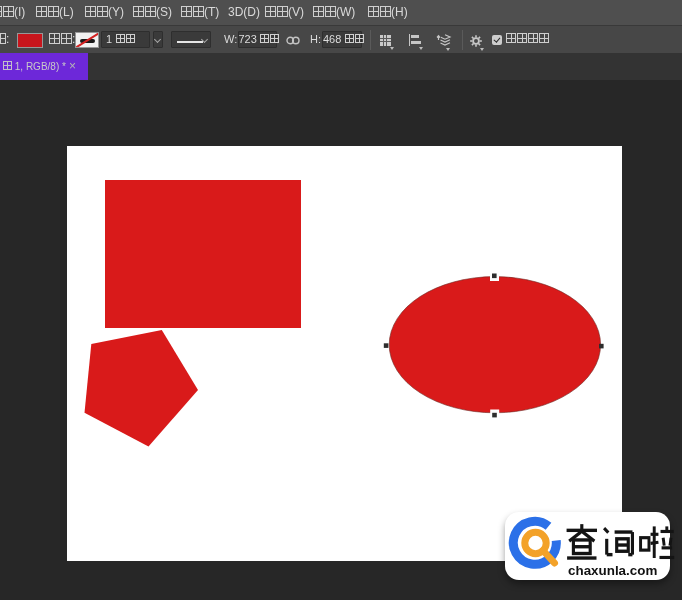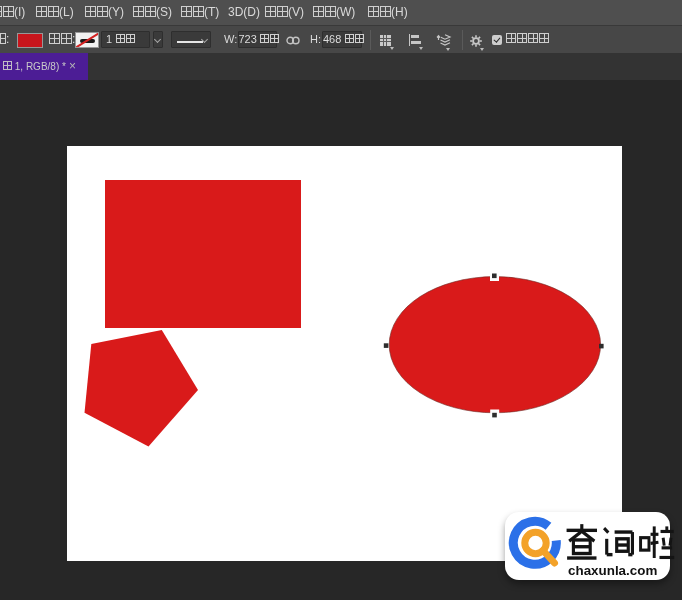--- a/index.html
+++ b/index.html
@@ -22,21 +22,21 @@
 #menu span{position:absolute;top:0;line-height:25px;white-space:nowrap}
 
 #opts{position:absolute;left:0;top:25px;width:682px;height:28px;background:#474747;border-top:1px solid #393939;color:#d9d9d9;font-size:12px}
 #opts .lbl{position:absolute;top:0;line-height:27px;white-space:nowrap}
 .field{position:absolute;top:5px;height:17px;background:#3a3a3a;border:1px solid #2e2e2e;border-radius:1px;color:#dcdcdc;font-size:11px;line-height:15px;white-space:nowrap}
 .chev{position:absolute;width:5px;height:5px;border-left:1.6px solid #a6a6a6;border-bottom:1.6px solid #a6a6a6;transform:rotate(-45deg)}
 .tinyarr{position:absolute;width:0;height:0;border:2.5px solid transparent;border-top:3.5px solid #bdbdbd}
 .vsep{position:absolute;top:4px;width:1px;height:20px;background:#5a5a5a}
 
 #tabbar{position:absolute;left:0;top:53px;width:682px;height:27px;background:#333333}
-#tab{position:absolute;left:0;top:0;width:88px;height:27px;background:#4c1d95;color:#c9c9c9;font-size:11px;line-height:27px;white-space:nowrap}
+#tab{position:absolute;left:0;top:0;width:88px;height:27px;background:#6d28d9;color:#c9c9c9;font-size:11px;line-height:27px;white-space:nowrap}
 
 #canvas{position:absolute;left:67px;top:146px;width:555px;height:415px;background:#fff}
 #rect{position:absolute;left:104.5px;top:179.5px;width:196.5px;height:148px;background:#d91a1a}
 
 #wm{position:absolute;left:505px;top:512px;width:165px;height:68px;background:#fff;border-radius:14px;box-shadow:0 4px 7px rgba(0,0,0,.38)}
 </style></head>
 <body>
 <div id="app">
 
 <div id="menu">

